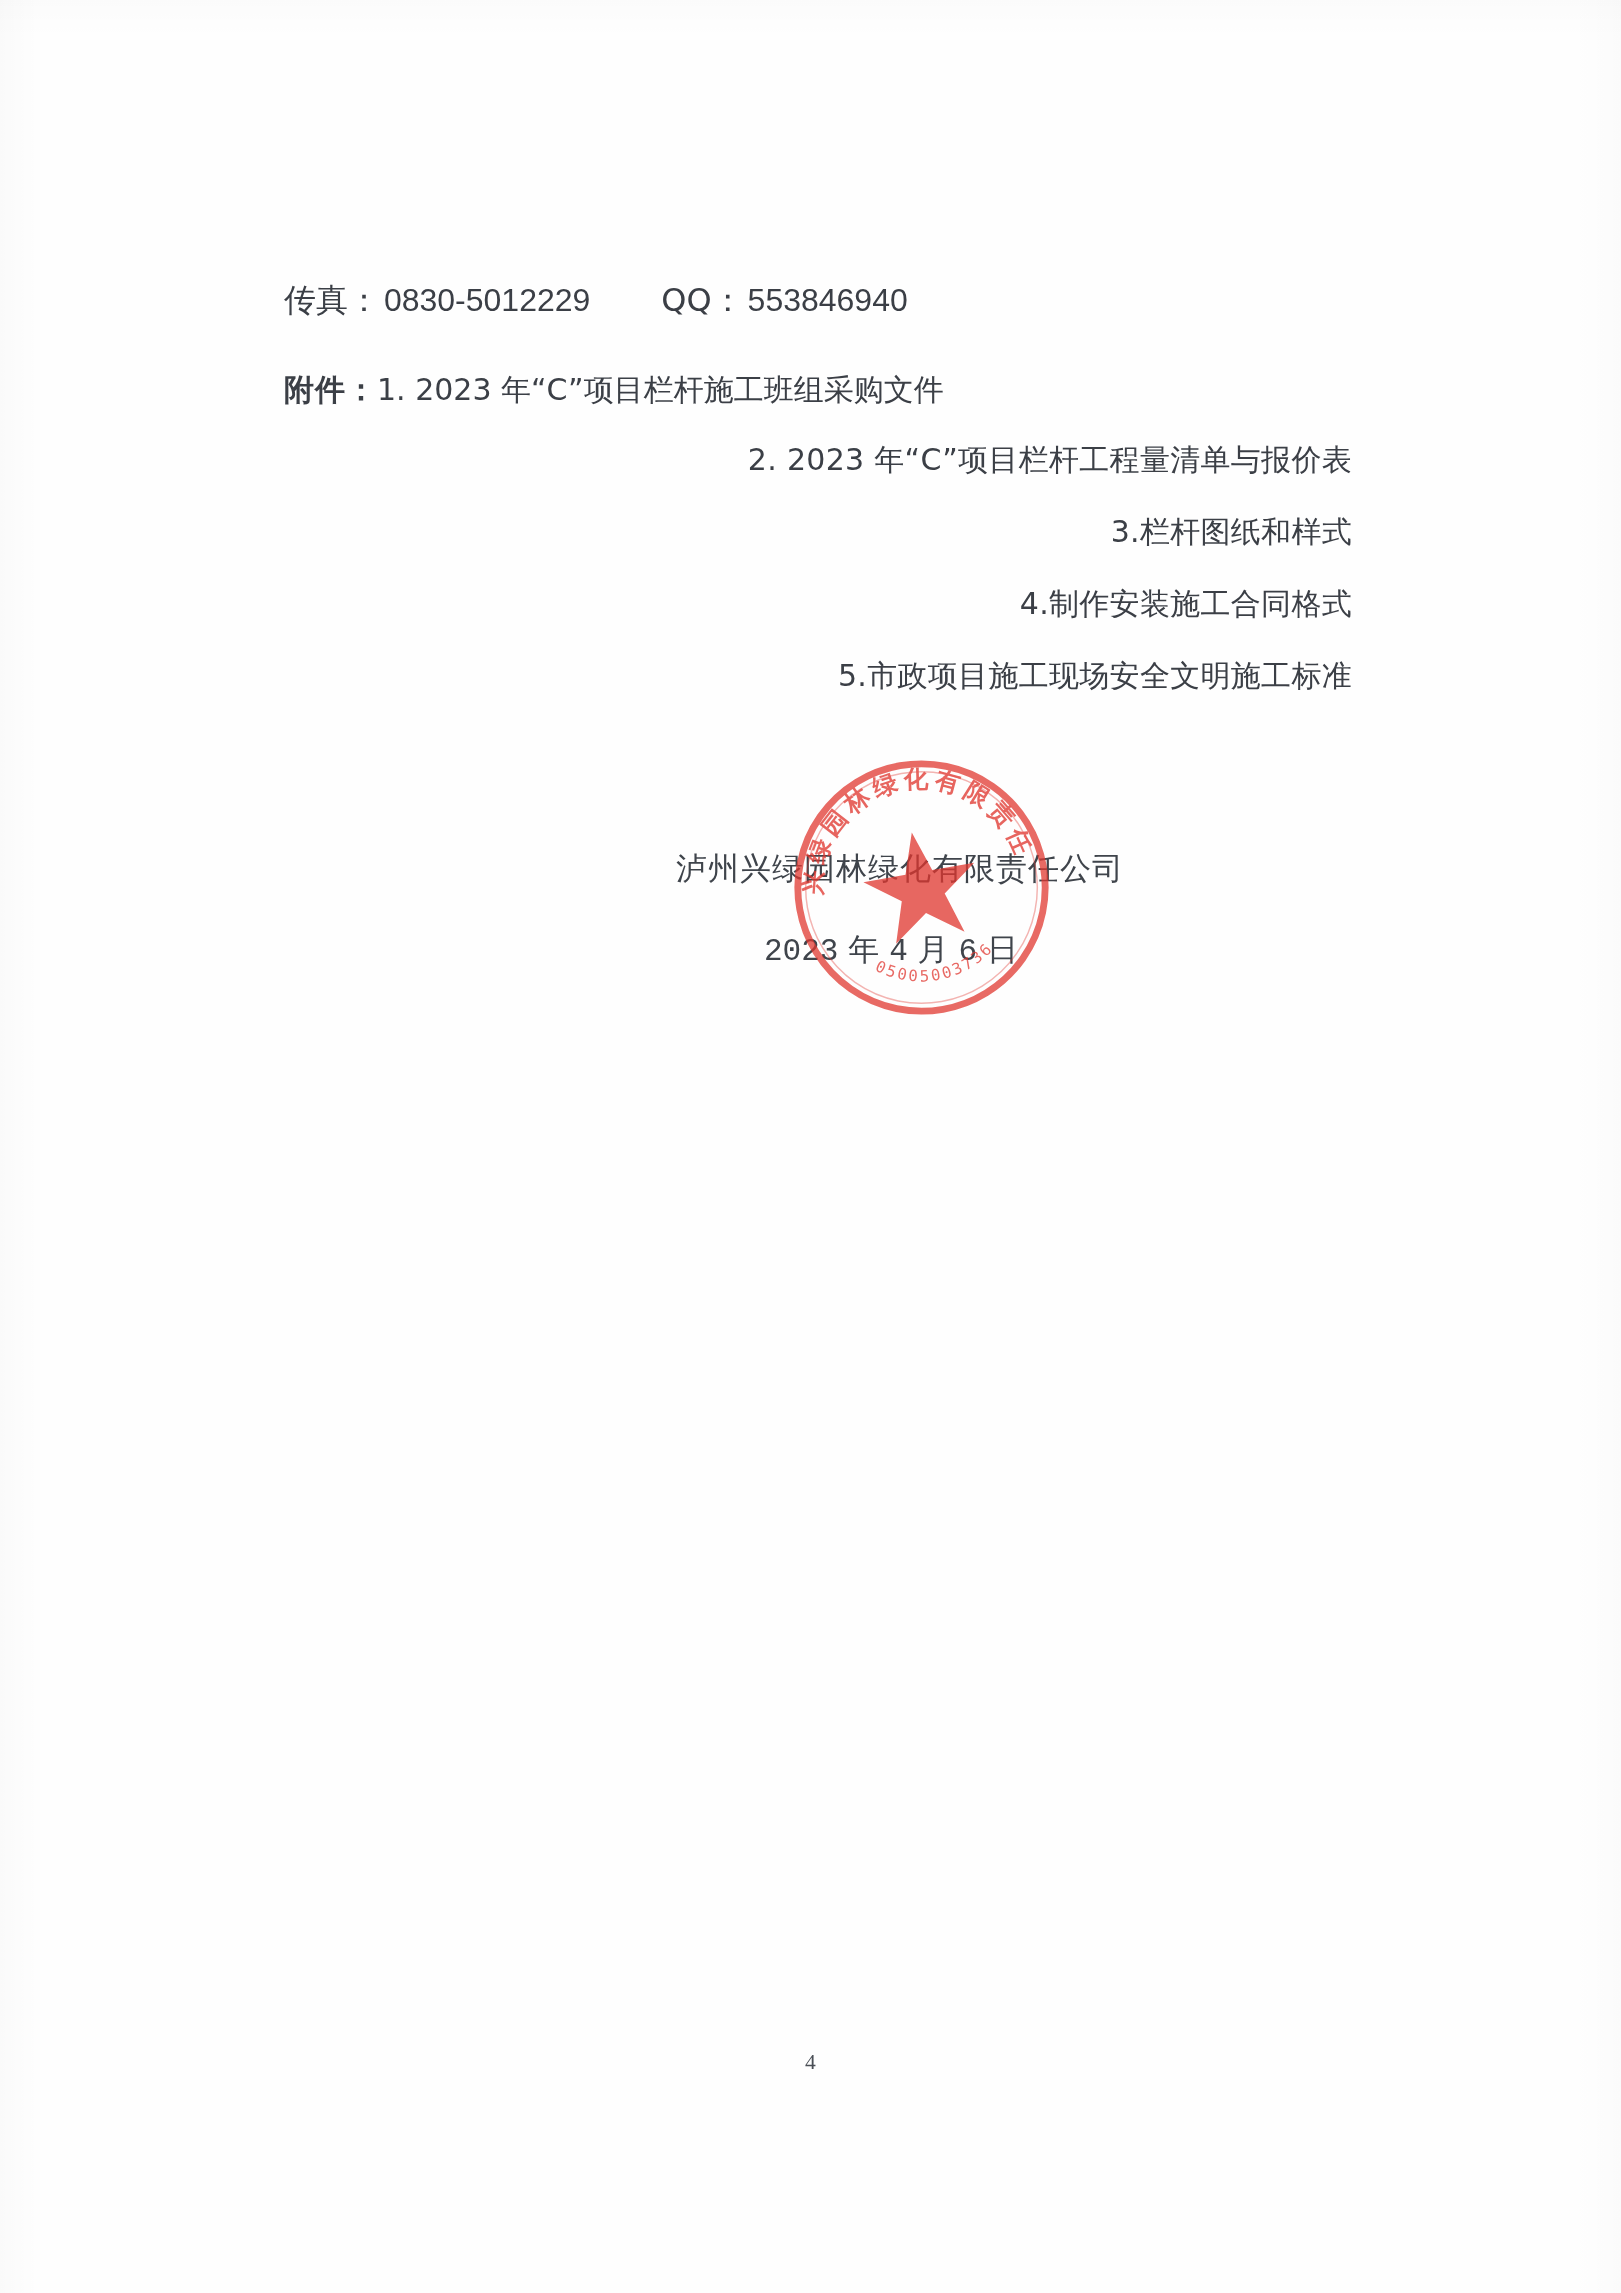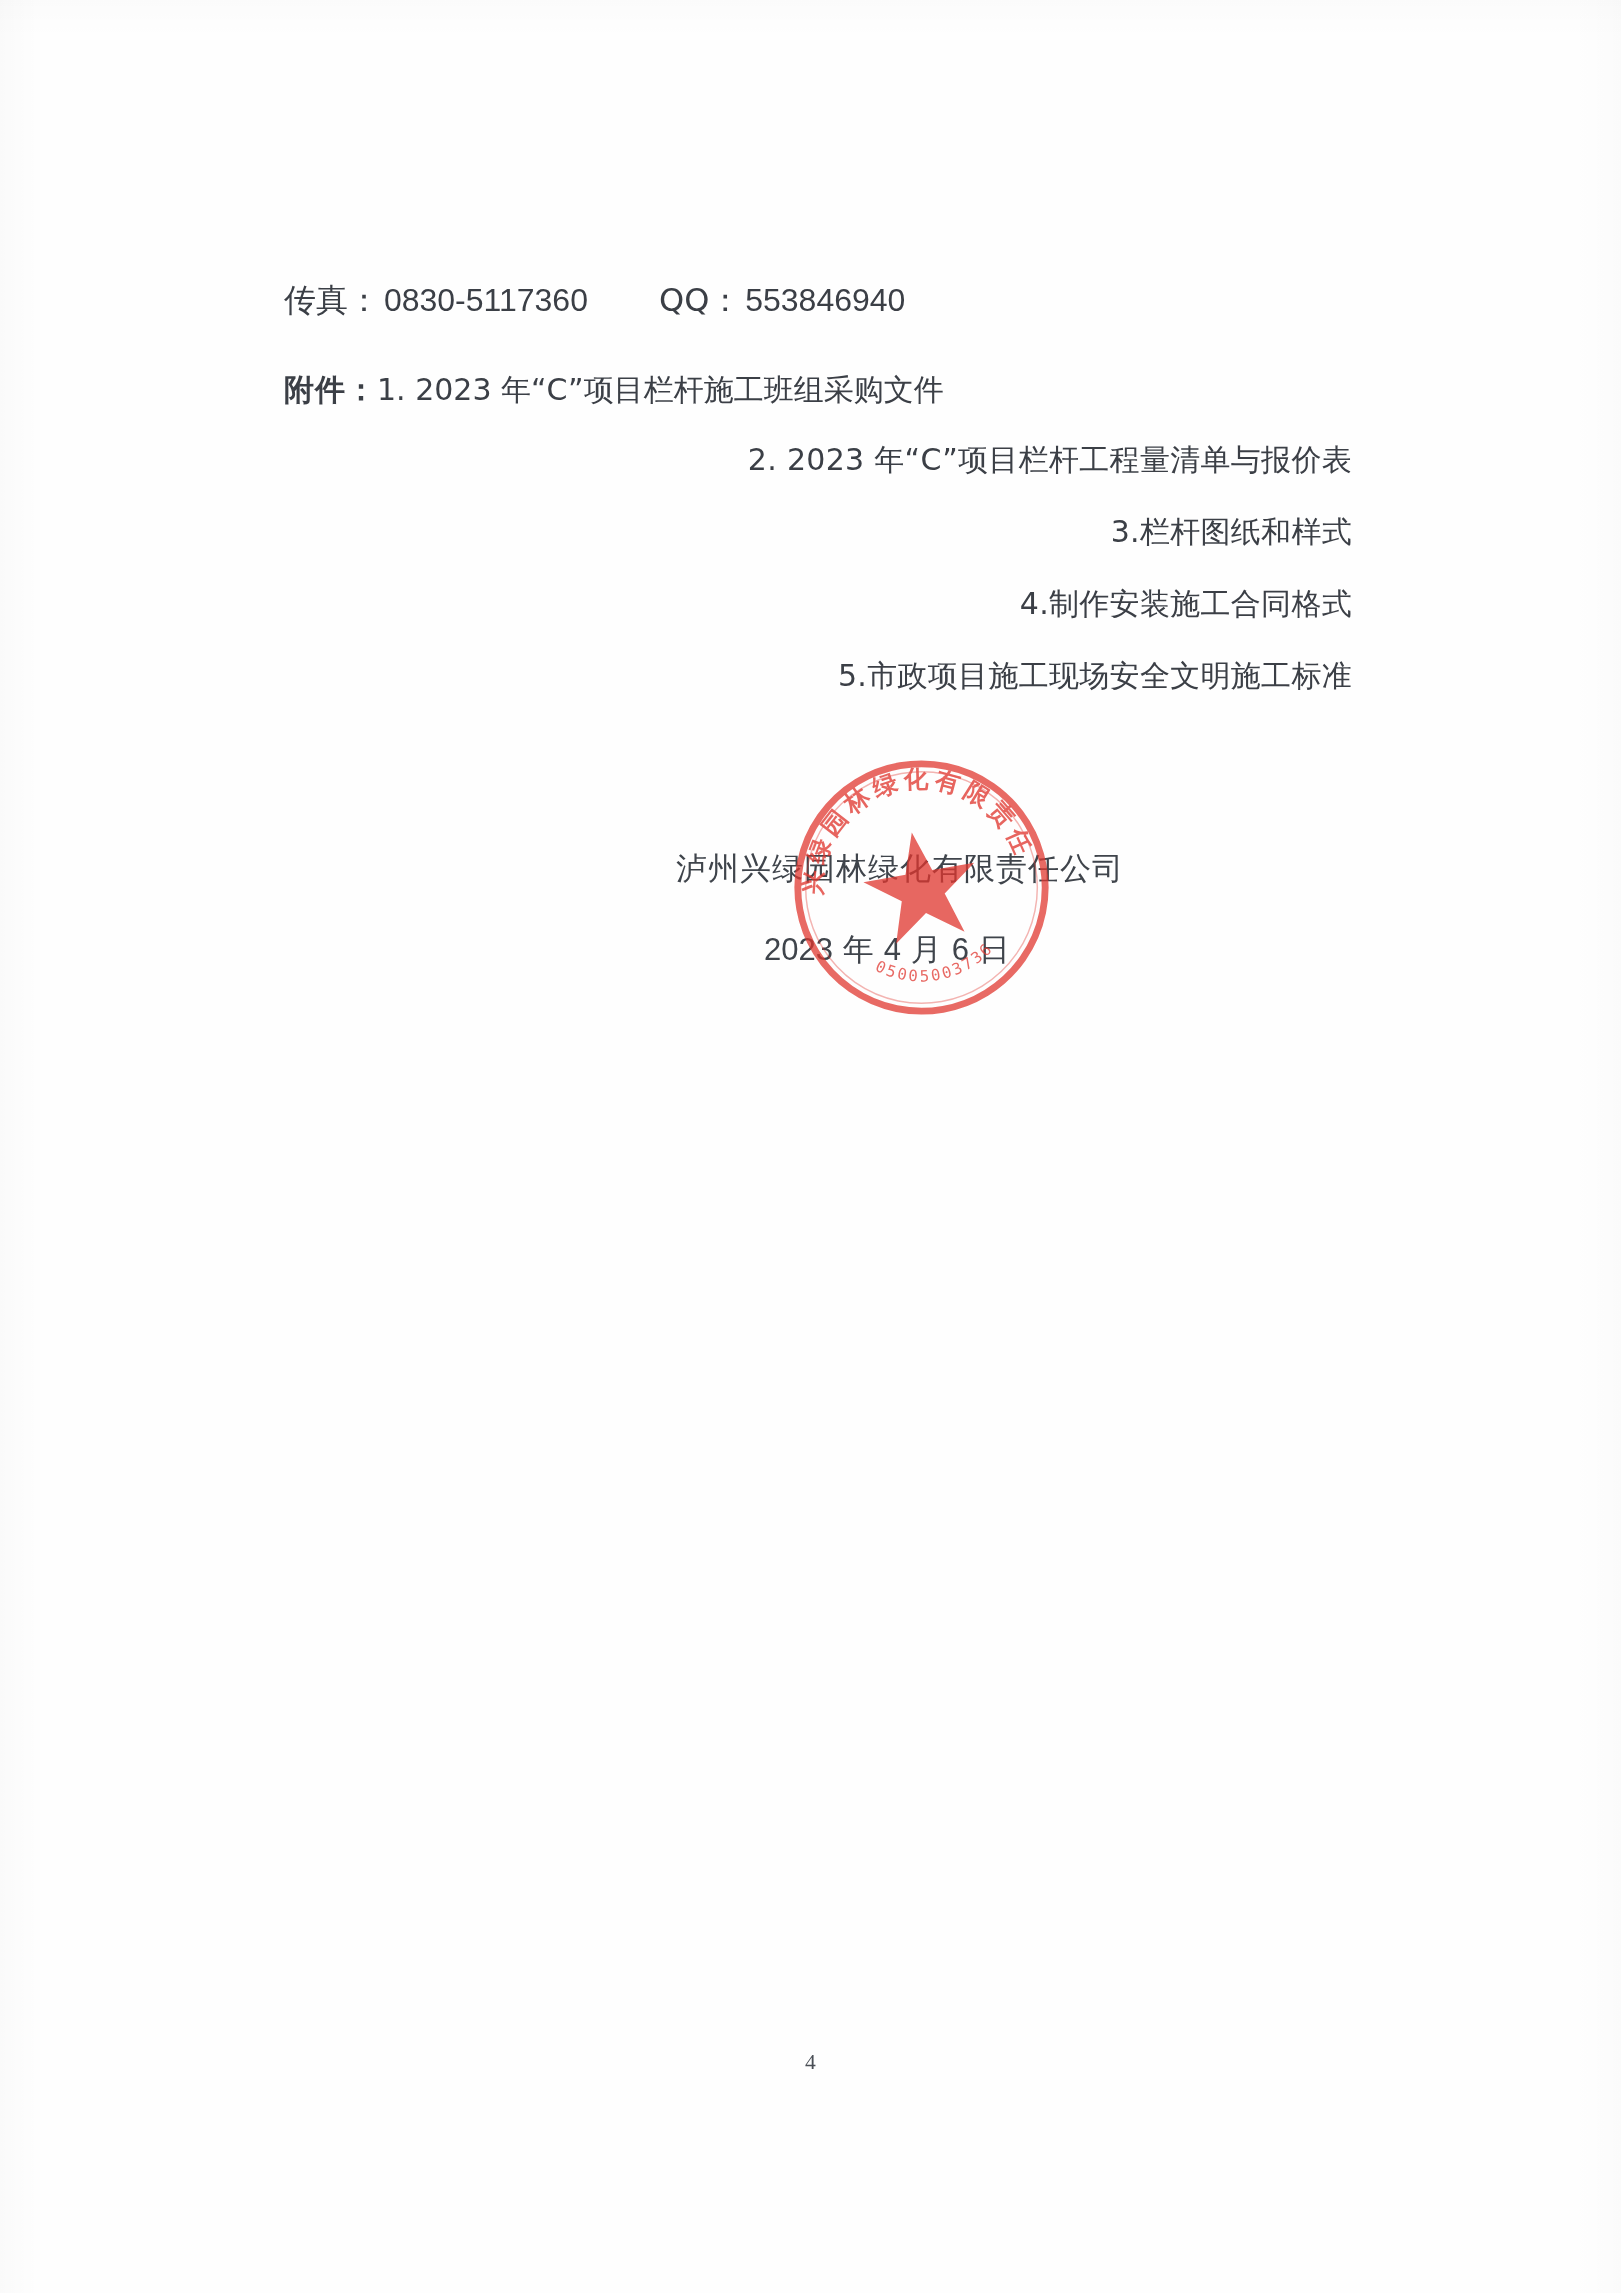--- a/index.html
+++ b/index.html
@@ -105,21 +105,21 @@
   }
   .sign-date {
     margin-top: 39px;
     margin-left: 88px;
     font-family: "DejaVu Sans", sans-serif;
     font-size: 31px;
     color: #3f444b;
     white-space: nowrap;
   }
   .sign-date .num {
-    font-family: Liberation Sans, sans-serif;
+    font-family: Liberation Mono, monospace;
   }
 
   
   .seal {
     position: absolute;
     left: 789px;
     top: 755px;
     width: 265px;
     height: 265px;
     transform: rotate(-10deg);
@@ -141,21 +141,21 @@
 </style>
 </head>
 <body>
 
 <div class="page">
 
   <div class="content">
 
     <div class="fax-row">
       <span>传真：</span>
-      <span class="fax-value">0830-5117360</span>
+      <span class="fax-value">0830-5012229</span>
       <span class="qq-label">QQ：</span>
       <span class="qq-value">553846940</span>
     </div>
 
     <div class="attach-row">
       <span class="attach-label">附件：</span>
       <span class="attach-first">1. 2023 年“C”项目栏杆施工班组采购文件</span>
     </div>
 
     <ul class="attach-list">

